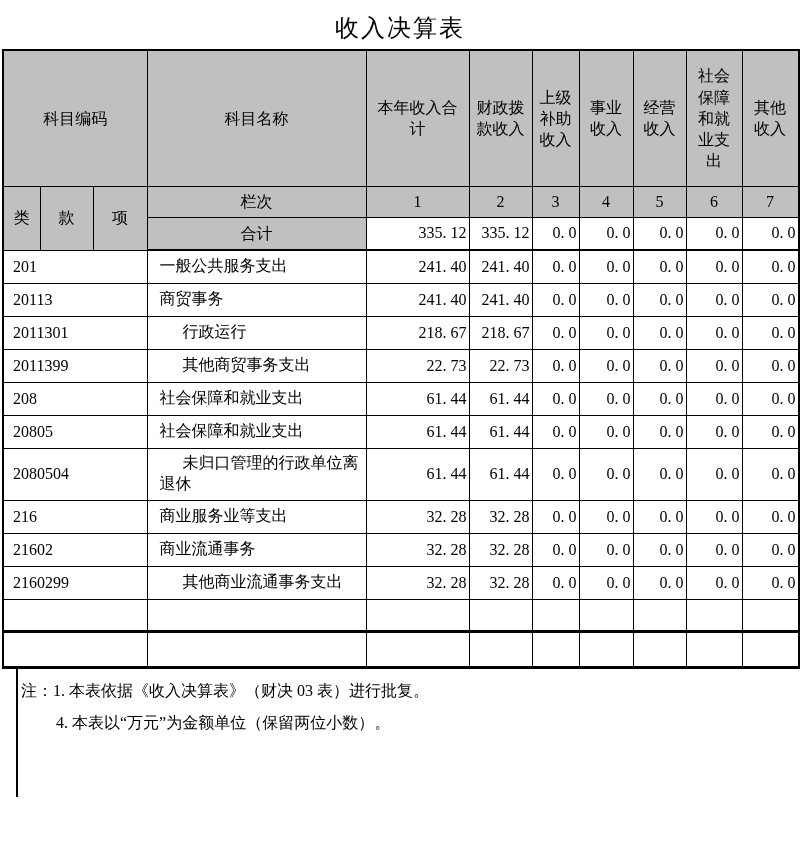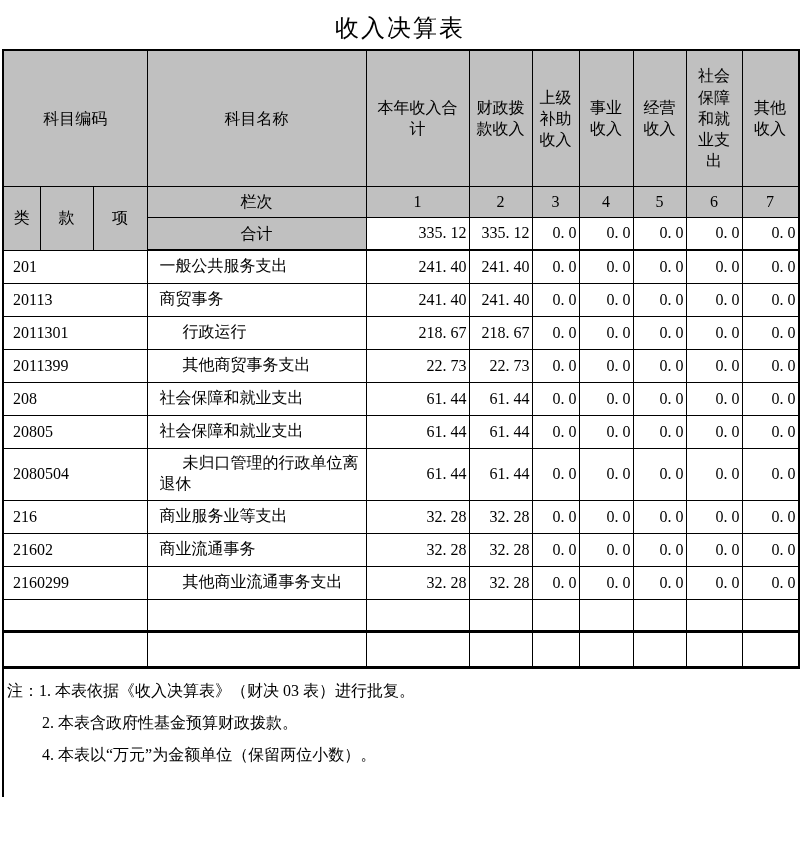--- a/index.html
+++ b/index.html
@@ -46,21 +46,21 @@
   tr.h-sum   { height: 33px; border-radius: 11px; }
   tr.h-row   { height: 33px; }
   tr.h-tall  { height: 52px; }
   tr.h-e1    { height: 32px; }
   tr.h-e2    { height: 36px; }
 
   tr.sum-row td { border-bottom: 2px solid #000; }
   tr.empty-last td { border-top: 3px solid #000; }
 
   .notes {
-    margin-left: 2px; border-left: 2px solid #000;
+    margin-left: 16px; border-left: 2px solid #000;
     height: 128px; padding-top: 6px; font-size: 16px;
   }
   .note-line { line-height: 32px; padding-left: 38px; }
   .note-line.first { padding-left: 3px; }
 </style>
 </head>
 <body>
 
 <div class="page">
 
@@ -261,17 +261,16 @@
         <td class="num"></td>
         <td class="num"></td>
       </tr>
     </tbody>
   </table>
 
   <div class="notes">
     <div class="note-line first">
       <span>注：</span><span>1. 本表依据《收入决算表》（财决 03 表）进行批复。</span>
     </div>
-    <div class="note-line">2. 本表含政府性基金预算财政拨款。</div>
     <div class="note-line">4. 本表以“万元”为金额单位（保留两位小数）。</div>
   </div>
 
 </div>
 
 </body></html>

